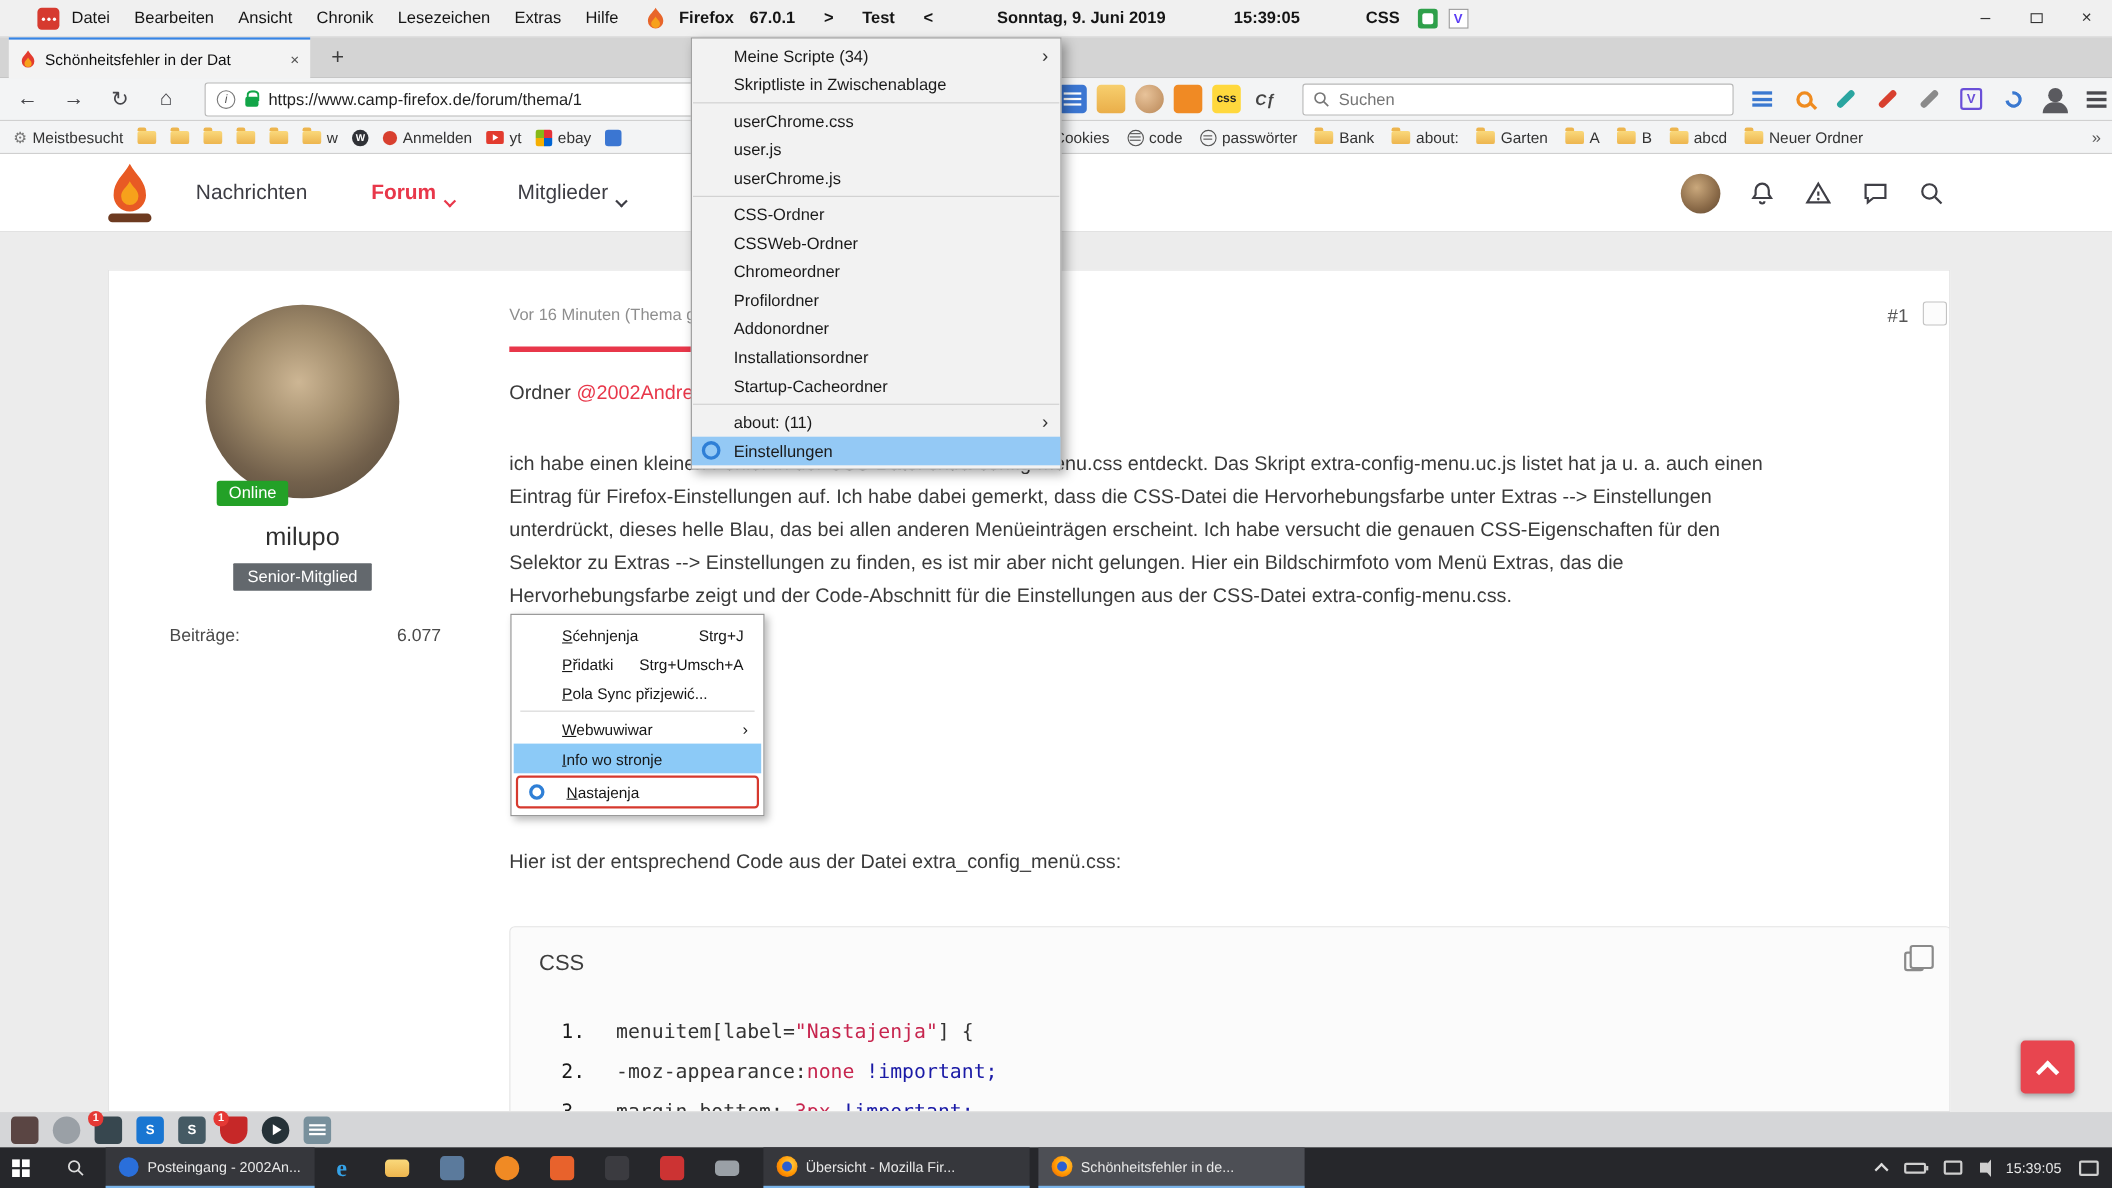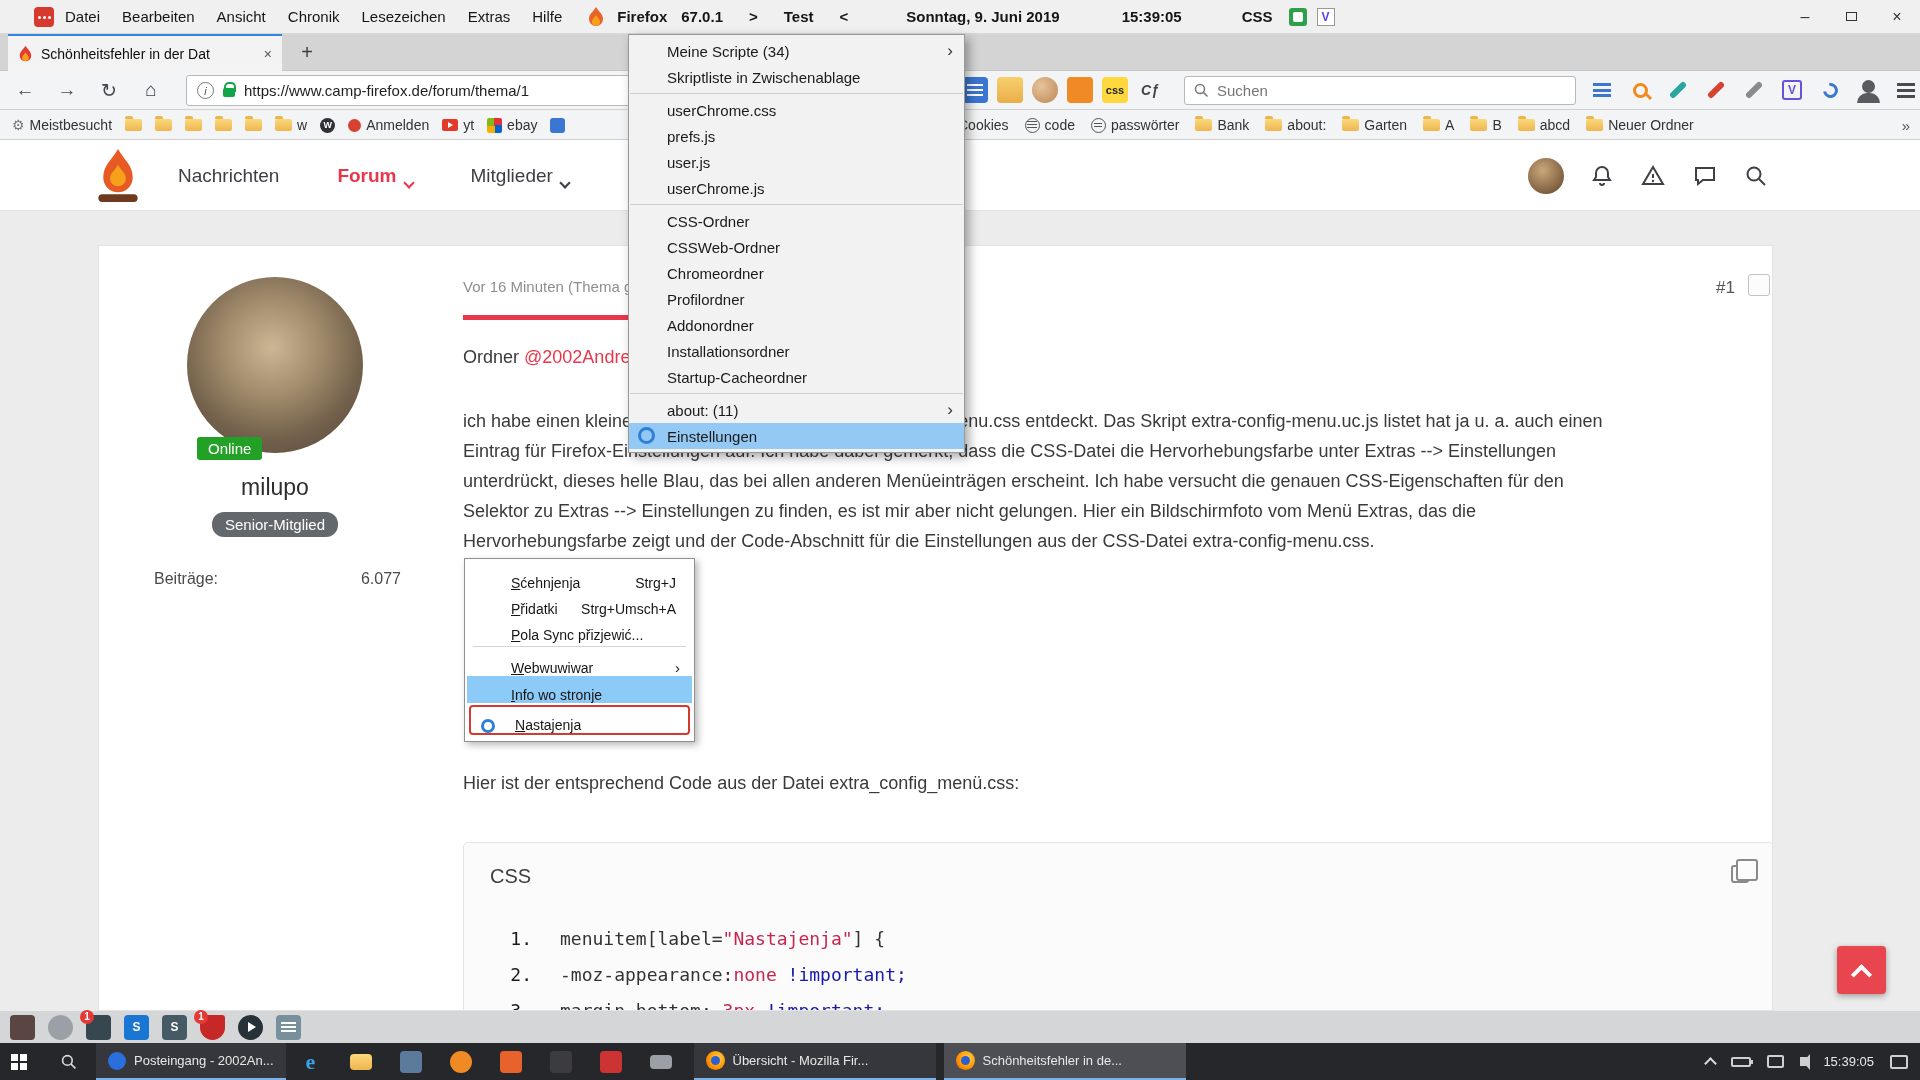--- a/index.html
+++ b/index.html
@@ -102,34 +102,34 @@
 .sh-icons{position:absolute;left:1528px;top:0;height:71px;display:flex;align-items:center;gap:26px}
 .sh-avatar{width:36px;height:36px;border-radius:50%;background:radial-gradient(circle at 40% 35%,#caa87c,#8a6a48 60%,#5d4630)}
 .sh-ic svg{display:block}
 
 
 .card{position:absolute;left:98px;top:245px;width:1675px;height:766px;background:#fff;border:1px solid #e3e3e3;overflow:hidden}
 .avatar{position:absolute;left:88px;top:31px;width:176px;height:176px;border-radius:50%;background:radial-gradient(circle at 48% 40%,#cdb694 0%,#a08b6b 35%,#73614c 65%,#4e4336 100%)}
 .online{position:absolute;left:98px;top:191px;background:#23a127;color:#fff;font-size:15px;padding:3px 11px;border-radius:3px}
 .username{position:absolute;left:24px;top:228px;width:304px;text-align:center;font-size:23px;color:#2e2e2e}
 .rankwrap{position:absolute;left:24px;top:266px;width:304px;display:flex;justify-content:center}
-.rank{background:#63686d;color:#fff;font-size:15px;padding:4px 13px;border-radius:12px}
+.rank{background:#63686d;color:#fff;font-size:15px;padding:4px 13px;border-radius:1px}
 .stats{position:absolute;left:55px;top:324px;width:247px;display:flex;justify-content:space-between;font-size:16px;color:#4a4a4a}
 .ts{position:absolute;left:364px;top:32px;font-size:15px;color:#8e8e8e;white-space:nowrap}
 .postnum{position:absolute;left:1617px;top:32px;font-size:17px;color:#555}
 .selbox{position:absolute;left:1649px;top:28px;width:22px;height:22px;border:1px solid #c2c2c2;border-radius:3px;background:#fcfcfc}
 .redline{position:absolute;left:364px;top:69px;width:438px;height:5px;background:#e8374a}
 .greeting{position:absolute;left:364px;top:101px;font-size:18px;color:#3a3a3a;white-space:nowrap}
 .mention{color:#e8374a}
 .bodytext{position:absolute;left:364px;top:160px;font-size:18px;color:#3a3a3a;line-height:30px;white-space:nowrap}
 .codeintro{position:absolute;left:364px;top:527px;font-size:18px;color:#3a3a3a;white-space:nowrap}
 
 
 .shot{position:absolute;left:365px;top:312px;width:231px;background:#fff;border:1px solid #909090;box-shadow:3px 3px 7px rgba(0,0,0,.28);padding:6px 2px;font-size:14px;color:#161616}
-.srow{height:26px;display:flex;align-items:flex-end;padding-left:44px;position:relative}
+.srow{height:26px;display:flex;align-items:center;padding-left:44px;position:relative}
 .plab{display:block}
 .srow .plab::first-letter{text-decoration:underline}
 .skey{position:absolute;right:16px}
 .sarrow{position:absolute;right:12px;font-size:15px}
 .ssep{height:1px;background:#d5d5d5;margin:3px 6px}
 .srow.hl{background:#8ccaf7;height:27px}
 .srow.outl{border:2px solid #d6392e;border-radius:4px;height:30px;margin:2px 2px 0}
 .sicon{position:absolute;left:10px;width:14px;height:14px;border:3px solid #2f7fd6;border-radius:50%}
 
 
@@ -507,23 +507,20 @@
       <span class="parrow">›</span>
     </div>
   <div class="pitem">
       <span>Skriptliste in Zwischenablage</span>
     </div>
   <div class="psep"></div>
   <div class="pitem">
       <span>userChrome.css</span>
     </div>
   <div class="pitem">
-      <span>prefs.js</span>
-    </div>
-  <div class="pitem">
       <span>user.js</span>
     </div>
   <div class="pitem">
       <span>userChrome.js</span>
     </div>
   <div class="psep"></div>
   <div class="pitem">
       <span>CSS-Ordner</span>
     </div>
   <div class="pitem">

